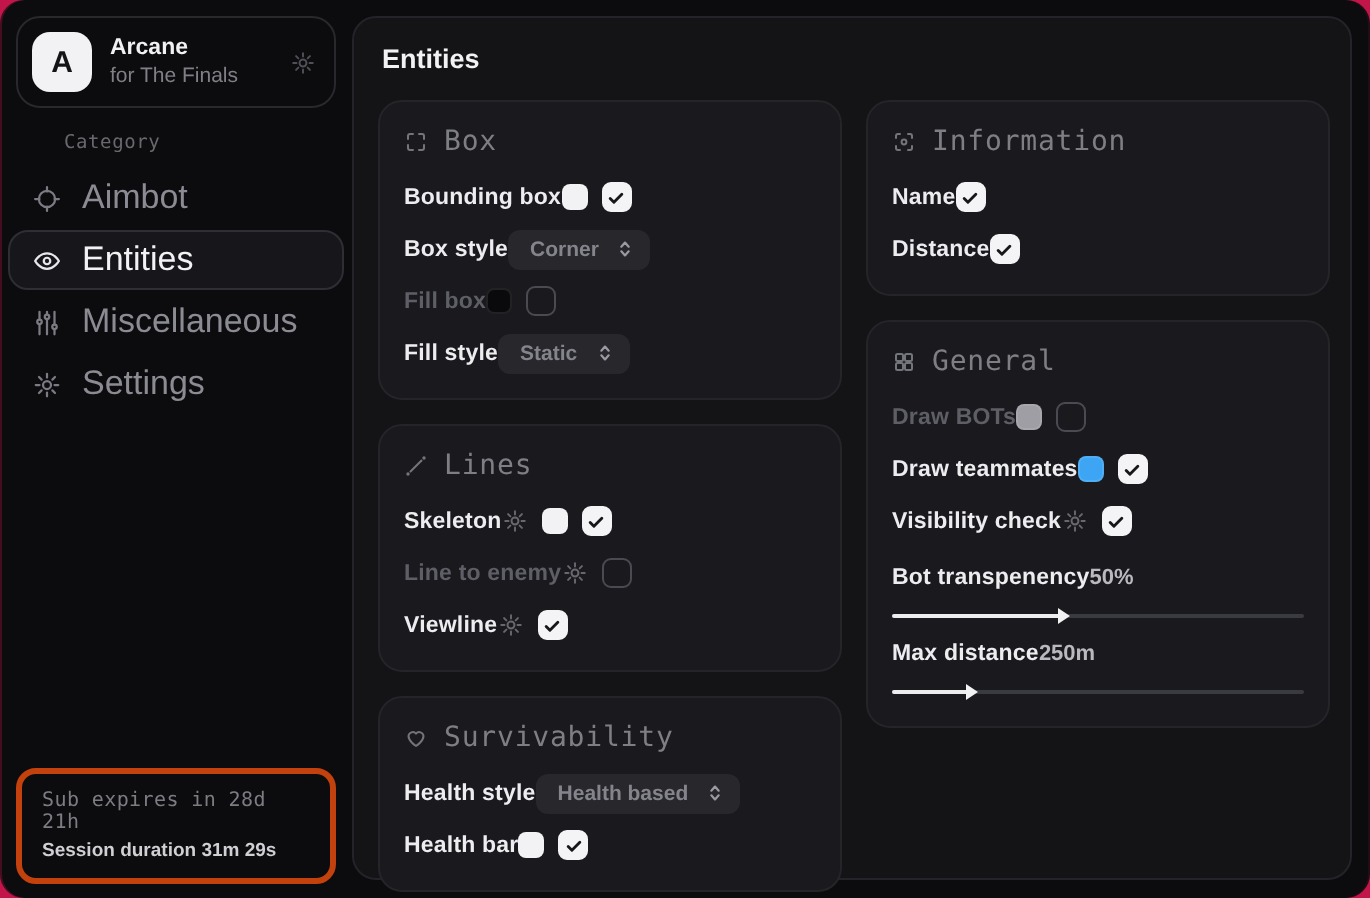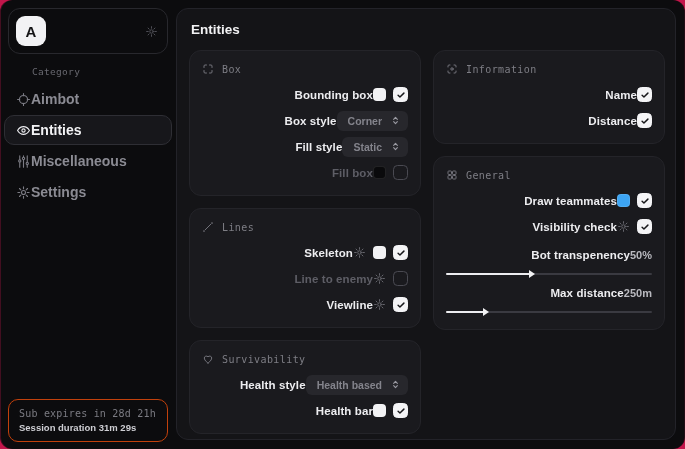--- a/index.html
+++ b/index.html
@@ -15,44 +15,44 @@
   .logo{width:30px;height:30px;border-radius:9px;background:#f2f2f4;color:#141416;font-weight:700;
         font-size:15px;display:flex;align-items:center;justify-content:center;flex:0 0 auto;}
   .brand-txt{display:flex;flex-direction:column;line-height:1.15;}
   .brand-title{font-size:11.5px;font-weight:700;color:#f1f1f3;}
   .brand-sub{font-size:10.5px;color:#7f7f86;margin-top:1px;}
   .brand-gear{margin-left:auto;color:#505057;display:flex;}
 
   .cat{font-family:"DejaVu Sans Mono",monospace;font-size:9.5px;color:#68686f;margin:12px 0 7px 32px;letter-spacing:.3px;}
 
   .nav{display:flex;flex-direction:column;gap:1px;padding:0 4px;}
-  .nav-item{display:flex;align-items:center;gap:0;height:28px;padding:0 11px;color:#8b8b93;
-            font-size:14px;font-weight:700;border-radius:10px;border:1px solid transparent;cursor:pointer;}
+  .nav-item{display:flex;align-items:center;gap:10px;height:28px;padding:0 11px;color:#8b8b93;
+            font-size:17px;font-weight:400;border-radius:10px;border:1px solid transparent;cursor:pointer;}
   .nav-item .nicon{display:flex;color:#7b7b83;}
   .nav-item.active{color:#f2f2f4;background:#17171b;border-color:#2e2e34;}
   .nav-item.active .nicon{color:#e8e8ec;}
 
-  .subbox{position:absolute;left:8px;right:8px;bottom:7px;border:1px solid #c2410c;border-radius:10px;
+  .subbox{position:absolute;left:8px;right:8px;bottom:7px;border:3px solid #c2410c;border-radius:10px;
           padding:8px 10px 8px;}
   .sub1{font-family:"DejaVu Sans Mono",monospace;font-size:10px;color:#7c7c83;letter-spacing:.2px;}
   .sub2{font-size:9.5px;font-weight:700;color:#cfcfd4;margin-top:3px;}
 
   
   .main{position:absolute;left:176px;top:8px;right:9px;bottom:9px;background:#141417;
         border:1px solid #232329;border-radius:12px;padding:13px 10px 10px 12px;box-sizing:border-box;}
   .page-title{font-size:13.5px;font-weight:700;color:#f2f2f4;margin:0 0 13px 2px;}
   .cols{display:flex;gap:12px;}
   .col{width:236px;display:flex;flex-direction:column;gap:12px;box-sizing:border-box;}
 
   .panel{background:#1a1a1e;border:1px solid #242429;border-radius:12px;padding:10px 12px 12px;box-sizing:border-box;}
   .phead{display:flex;align-items:center;gap:8px;color:#7e7e85;margin:2px 0 9px;
-         font-family:"DejaVu Sans Mono",monospace;font-size:10px;letter-spacing:.4px;}
+         font-family:"DejaVu Sans Mono",monospace;font-size:14px;letter-spacing:.4px;}
   .phead .picon{display:flex;color:#74747c;}
 
-  .row{display:flex;align-items:center;justify-content:flex-end;min-height:21px;margin-top:5px;}
+  .row{display:flex;align-items:center;justify-content:flex-start;min-height:21px;margin-top:5px;}
   .lbl{font-size:11.5px;font-weight:600;color:#ededf0;letter-spacing:.1px;}
   .lbl.dim{color:#5e5e66;}
   .ctrls{display:flex;align-items:center;gap:7px;}
 
   .gearbtn{display:flex;color:#68686f;cursor:pointer;}
   .swatch{width:13px;height:13px;border-radius:4px;border:1px solid rgba(255,255,255,.10);box-sizing:border-box;cursor:pointer;}
   .checkbox{width:15px;height:15px;border-radius:4.5px;border:1.5px solid #4a4a52;box-sizing:border-box;
             display:flex;align-items:center;justify-content:center;cursor:pointer;}
   .checkbox svg{display:none;}
   .checkbox.on{background:#f4f4f6;border-color:#f4f4f6;}
@@ -72,20 +72,24 @@
 </head>
 <body>
 
 <div class="stage">
   <div class="window">
 
     <div class="sidebar">
 
       <div class="brand">
         <div class="logo">A</div>
+        <div class="brand-txt">
+          <span class="brand-title">Arcane</span>
+          <span class="brand-sub">for The Finals</span>
+        </div>
         <span class="brand-gear">
           <svg width="13" height="13" viewBox="0 0 24 24" fill="none" stroke="currentColor" stroke-width="1.8" stroke-linecap="round">
               <circle cx="12" cy="12" r="3.2"></circle>
               <path d="M12 3v3M12 18v3M3 12h3M18 12h3M5.6 5.6l2.1 2.1M16.3 16.3l2.1 2.1M18.4 5.6l-2.1 2.1M7.7 16.3l-2.1 2.1"></path>
             </svg>
         </span>
       </div>
 
       <div class="cat">Category</div>
 
@@ -168,36 +172,36 @@
               <span class="pill">
                 <span>Corner</span>
                 <span class="uicon">
                   <svg width="11" height="11" viewBox="0 0 24 24" fill="none" stroke="currentColor" stroke-width="2.4" stroke-linecap="round" stroke-linejoin="round">
                       <path d="M8 9.5 12 5l4 4.5M8 14.5 12 19l4-4.5"></path>
                     </svg>
                 </span>
               </span>
             </div>
             <div class="row">
+              <span class="lbl dim">Fill box</span>
+              <span class="ctrls">
+                <span class="swatch" style="background: rgb(10, 10, 12);"></span>
+                <span class="checkbox">
+                  
+                </span>
+              </span>
+            </div>
+            <div class="row">
               <span class="lbl">Fill style</span>
               <span class="pill">
                 <span>Static</span>
                 <span class="uicon">
                   <svg width="11" height="11" viewBox="0 0 24 24" fill="none" stroke="currentColor" stroke-width="2.4" stroke-linecap="round" stroke-linejoin="round">
                       <path d="M8 9.5 12 5l4 4.5M8 14.5 12 19l4-4.5"></path>
                     </svg>
-                </span>
-              </span>
-            </div>
-            <div class="row">
-              <span class="lbl dim">Fill box</span>
-              <span class="ctrls">
-                <span class="swatch" style="background: rgb(10, 10, 12);"></span>
-                <span class="checkbox">
-                  
                 </span>
               </span>
             </div>
           </div>
 
           <div class="panel">
             <div class="phead">
               <span class="picon">
                 <svg width="12" height="12" viewBox="0 0 24 24" fill="none" stroke="currentColor" stroke-width="2" stroke-linecap="round">
                     <path d="M6.5 17.5 17.5 6.5"></path>
@@ -327,20 +331,29 @@
             <div class="phead">
               <span class="picon">
                 <svg width="12" height="12" viewBox="0 0 24 24" fill="none" stroke="currentColor" stroke-width="2" stroke-linejoin="round">
                     <rect x="4" y="4" width="7" height="7" rx="1.5"></rect>
                     <rect x="13" y="4" width="7" height="7" rx="1.5"></rect>
                     <rect x="4" y="13" width="7" height="7" rx="1.5"></rect>
                     <rect x="13" y="13" width="7" height="7" rx="1.5"></rect>
                   </svg>
               </span>
               <span>General</span>
+            </div>
+            <div class="row">
+              <span class="lbl dim">Draw BOTs</span>
+              <span class="ctrls">
+                <span class="swatch" style="background: rgb(158, 158, 164);"></span>
+                <span class="checkbox">
+                  
+                </span>
+              </span>
             </div>
             <div class="row">
               <span class="lbl">Draw teammates</span>
               <span class="ctrls">
                 <span class="swatch" style="background: rgb(61, 165, 244);"></span>
                 <span class="checkbox on">
                   <svg width="10" height="10" viewBox="0 0 24 24" fill="none" stroke="#17171a" stroke-width="3.4" stroke-linecap="round" stroke-linejoin="round">
                       <path d="M5 12.5l4.5 4.5L19 7.5"></path>
                     </svg>
                 </span>

